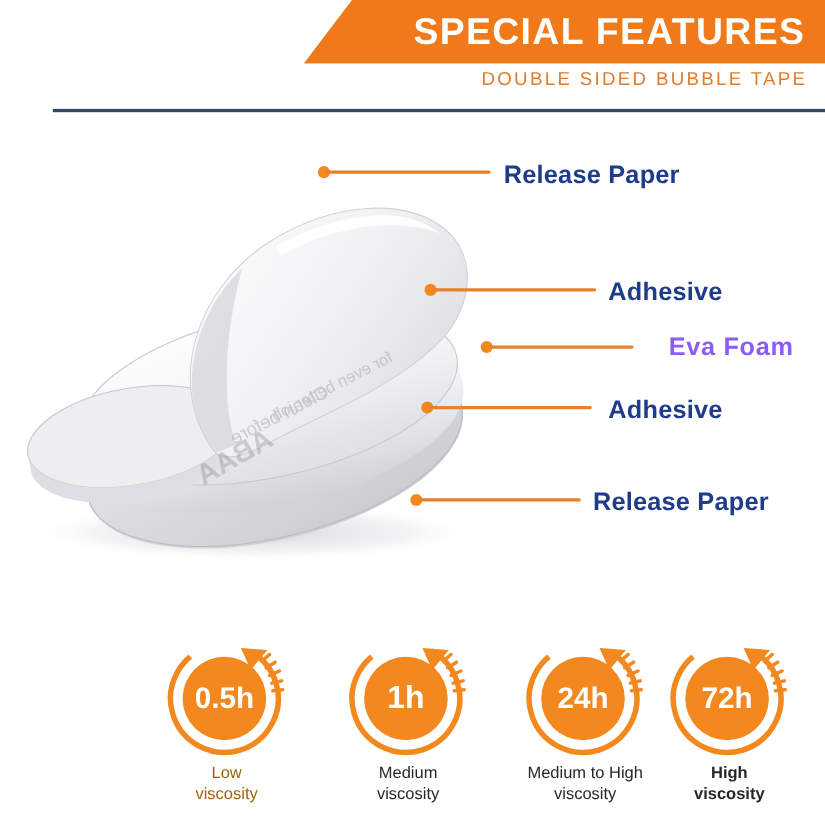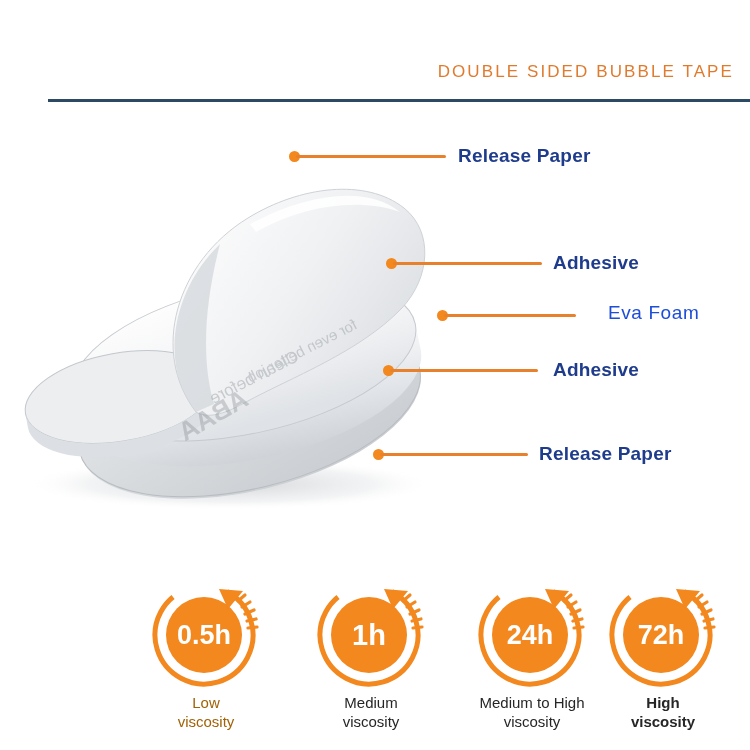--- a/index.html
+++ b/index.html
@@ -40,41 +40,44 @@
   .photo{position:absolute;left:0px;top:112px;width:470px;height:400px;}
   .photo svg{display:block;}
 
   
   .leader{position:absolute;height:3px;background:#E8812B;border-radius:2px;}
   .leader-dot{
     position:absolute;width:11px;height:11px;border-radius:50%;
     background:#F2881E;
   }
   .callout{
-    position:absolute;color:#1F3C8C;font-size:19px;font-weight:bold;
+    position:absolute;color:#1F3C8C;font-size:23px;font-weight:bold;
     white-space:nowrap;letter-spacing:.2px;
   }
-  .callout.light{font-weight:normal;color:#1d4ed8;letter-spacing:.6px;}
+  .callout.light{font-weight:bold;color:#8b5cf6;letter-spacing:.6px;}
 
   
   .timers{position:absolute;left:0;top:575px;width:750px;height:175px;margin-left:44px;}
   .timer{position:absolute;top:0;width:170px;text-align:center;}
   .timer .icon{width:120px;height:112px;margin:0 auto;display:block;}
   .timer .cap{
     margin-top:6px;color:#262626;font-size:15px;line-height:19px;
     font-family:"Liberation Sans", sans-serif;
   }
   .timer .cap span{display:block;}
 </style>
 </head>
 <body>
 
 <div id="stage" style="--orange: #F07A19;">
 
   <div class="header">
+    <div class="banner" style="background: rgb(240, 122, 25);">
+      <div class="banner-title">SPECIAL FEATURES</div>
+    </div>
     <div class="subtitle" style="color: rgb(224, 123, 46);">DOUBLE SIDED BUBBLE TAPE</div>
     <div class="rule" style="background: rgb(44, 74, 99);"></div>
   </div>
 
   <div class="photo">
     <svg width="470" height="400" viewBox="0 0 470 400" xmlns="http://www.w3.org/2000/svg">
       <defs>
         <linearGradient id="gPaperTop" x1="0" y1="0" x2="0.4" y2="1">
           <stop offset="0%" stop-color="#fdfdfd"></stop>
           <stop offset="45%" stop-color="#eceef0"></stop>

